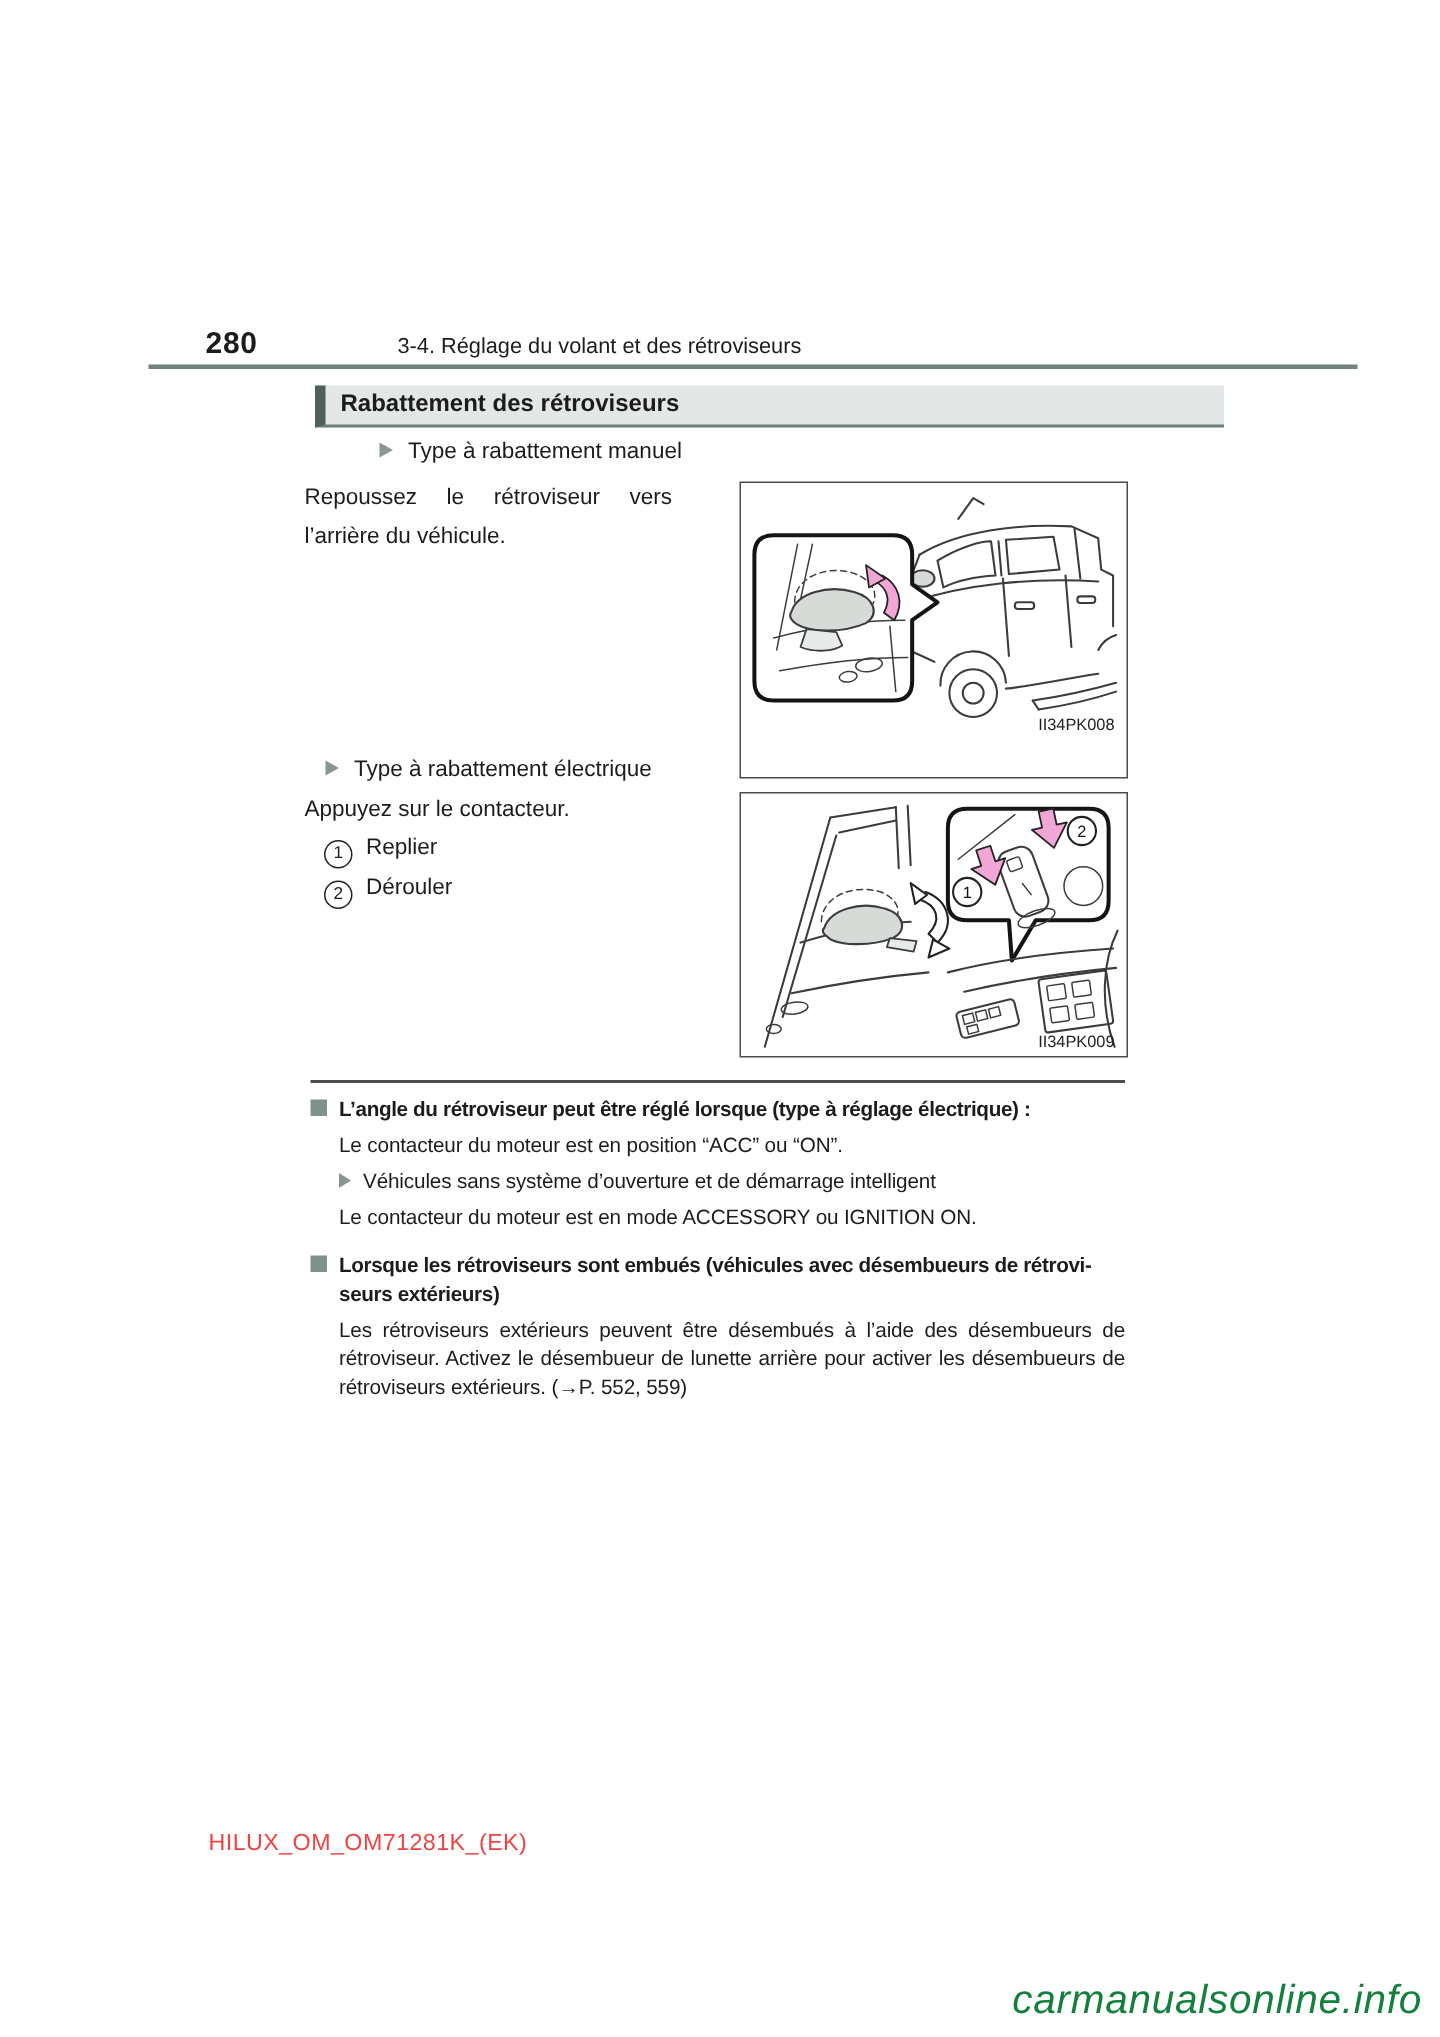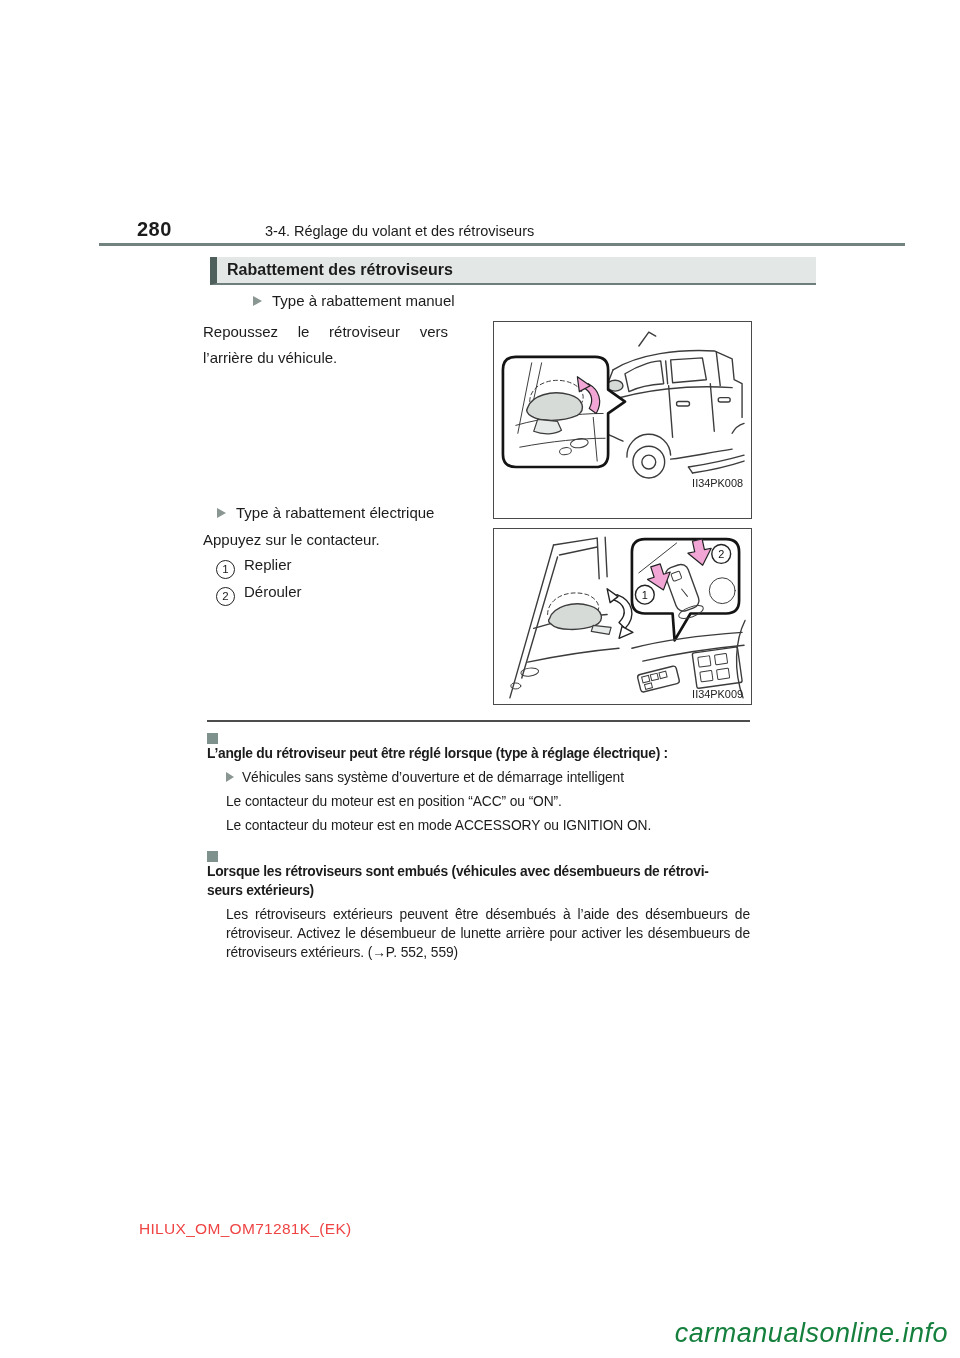--- a/index.html
+++ b/index.html
@@ -32,21 +32,21 @@
 
   
   .figure{position:absolute;border:1.4px solid #4a4a4a;background:#fff;box-sizing:border-box;}
   #fig1{left:493px;top:321px;width:259px;height:198px;}
   #fig2{left:493px;top:528px;width:259px;height:177px;}
   .figure svg{display:block;}
 
   
   .sep-rule{position:absolute;left:207px;top:720px;width:543px;height:2px;background:#4d4d4d;}
   .notes{position:absolute;left:207px;top:730px;width:545px;font-size:13.8px;line-height:19px;letter-spacing:-.1px;}
-  .note-title{display:flex;font-weight:bold;margin-bottom:5px;letter-spacing:-.25px;flex-direction:column;}
+  .note-title{display:flex;font-weight:bold;margin-bottom:5px;letter-spacing:-.25px;}
   .sq{flex:0 0 11px;width:11px;height:11px;background:#7f918d;margin:3px 8px 0 0;}
   .note-item{margin:5px 0 5px 19px;}
   .note-item.arrowed{margin-left:19px;}
   .note2{margin-top:13px;}
   .note-body-just{text-align:justify;width:524px;}
 
   
   .footer-code{position:absolute;left:139px;top:1220px;font-size:15.5px;letter-spacing:.3px;color:#ef4444;}
   .watermark{position:absolute;right:12px;top:1318px;font-size:27px;color:#15803d;letter-spacing:.5px;font-style:italic;}
 
@@ -203,25 +203,25 @@
   </div>
 
   <div class="sep-rule"></div>
   <div class="notes">
 
     <div class="note">
       <div class="note-title">
         <span class="sq"></span>
         <span>L’angle du rétroviseur peut être réglé lorsque (type à réglage électrique) :</span>
       </div>
+      <div class="note-item">
+        <span>Le contacteur du moteur est en position “ACC” ou “ON”.</span>
+      </div>
       <div class="note-item arrowed">
         <span class="tri small"></span><span>Véhicules sans système d’ouverture et de démarrage intelligent</span>
-      </div>
-      <div class="note-item">
-        <span>Le contacteur du moteur est en position “ACC” ou “ON”.</span>
       </div>
       <div class="note-item">
         <span>Le contacteur du moteur est en mode ACCESSORY ou IGNITION ON.</span>
       </div>
     </div>
 
     <div class="note note2">
       <div class="note-title">
         <span class="sq"></span>
         <span>

